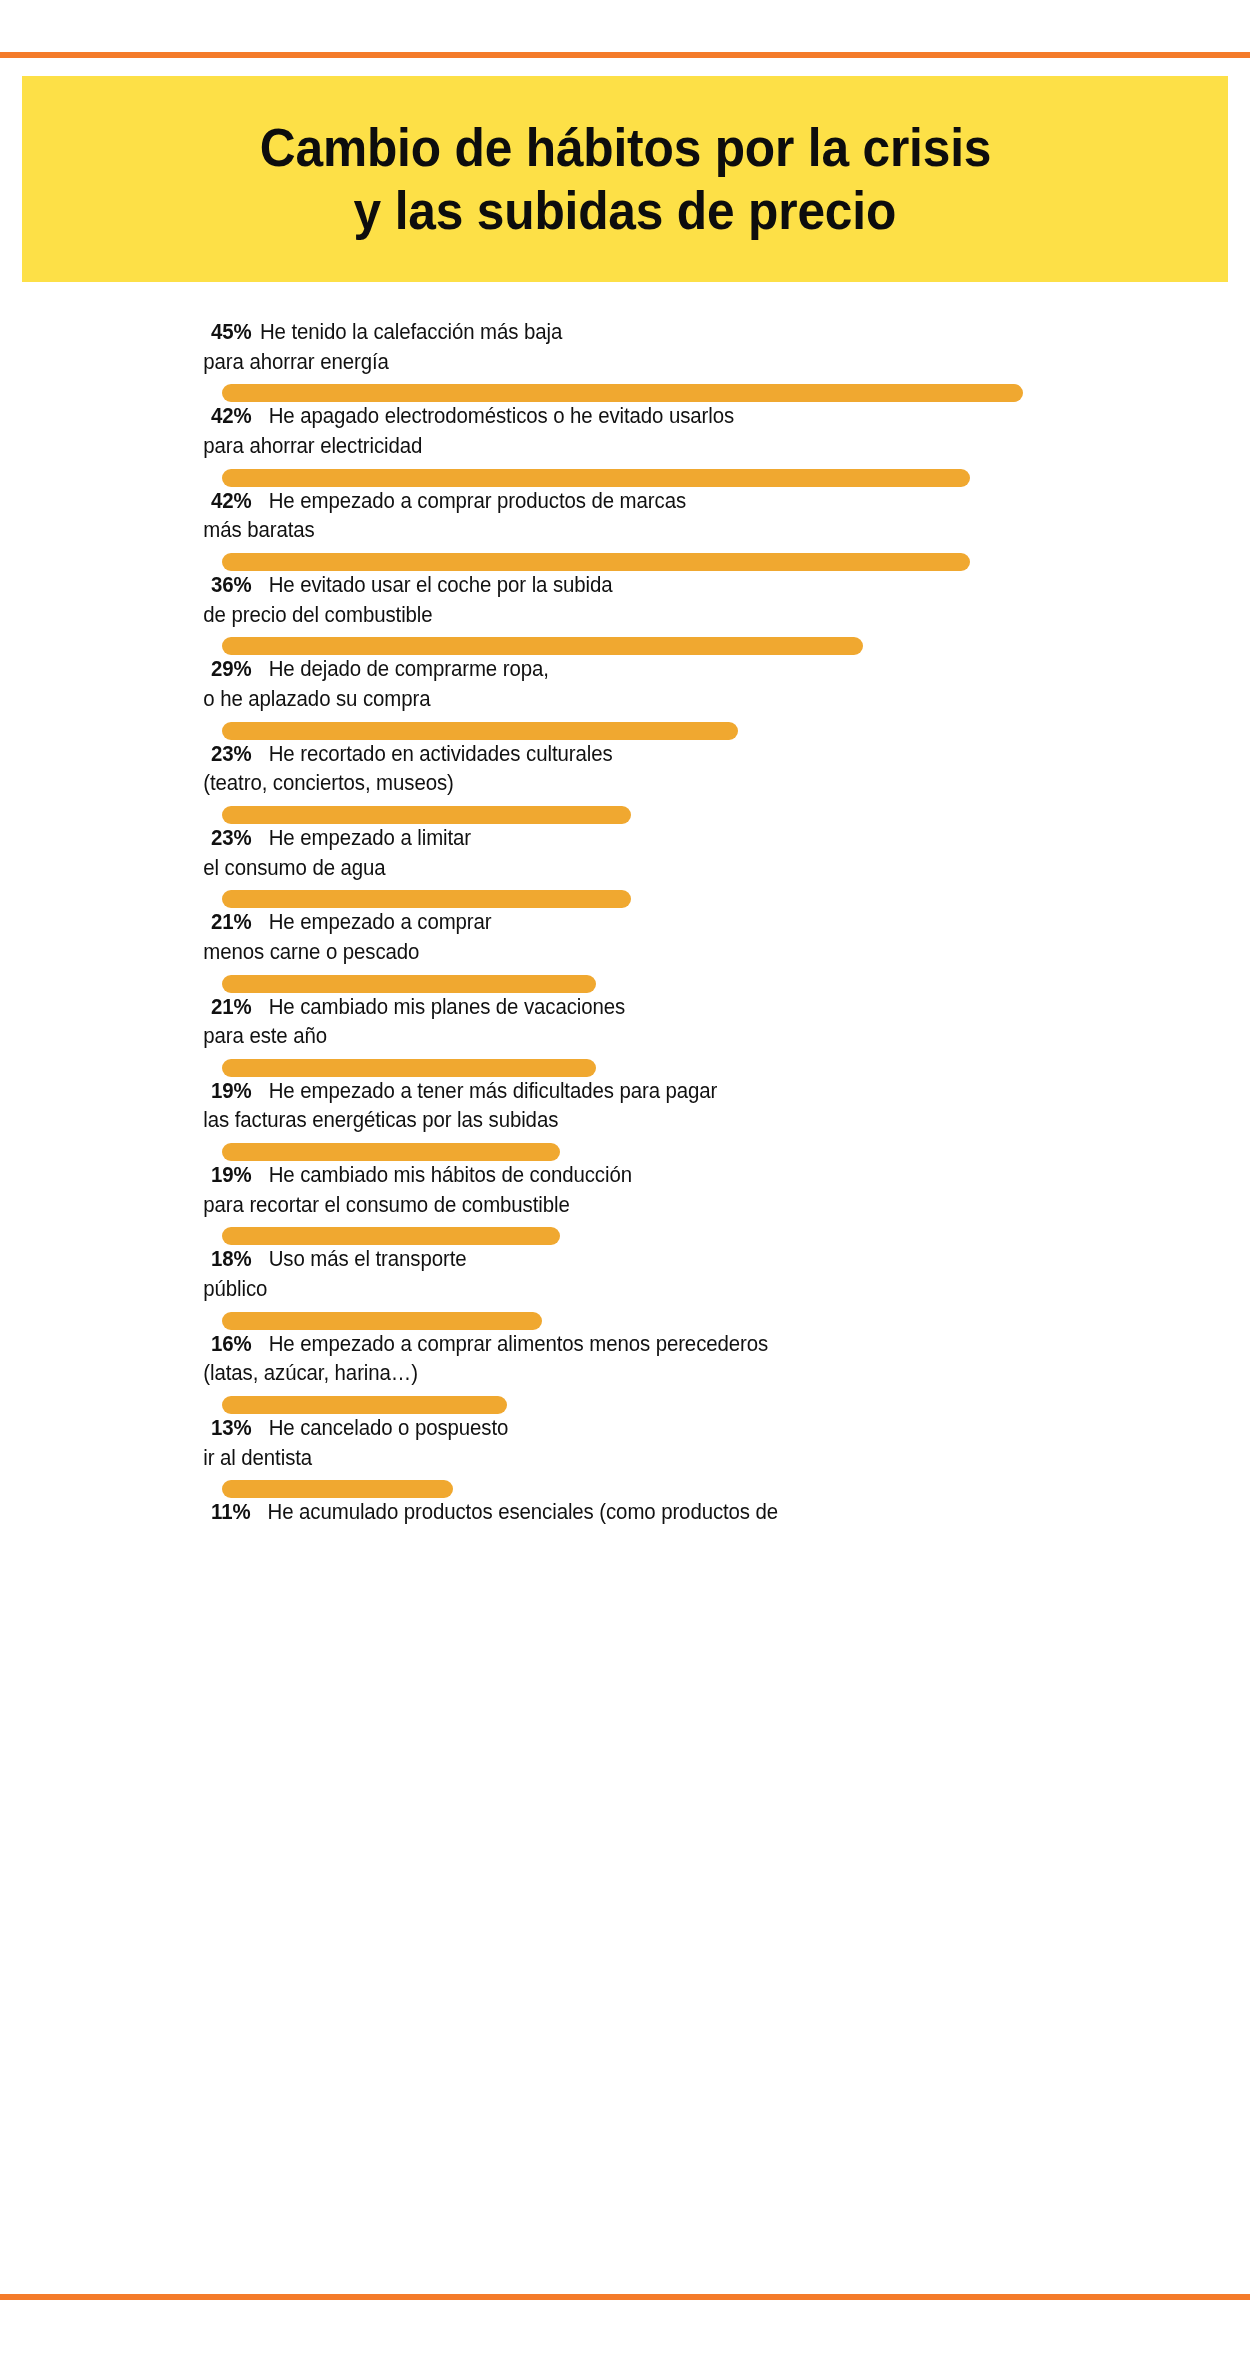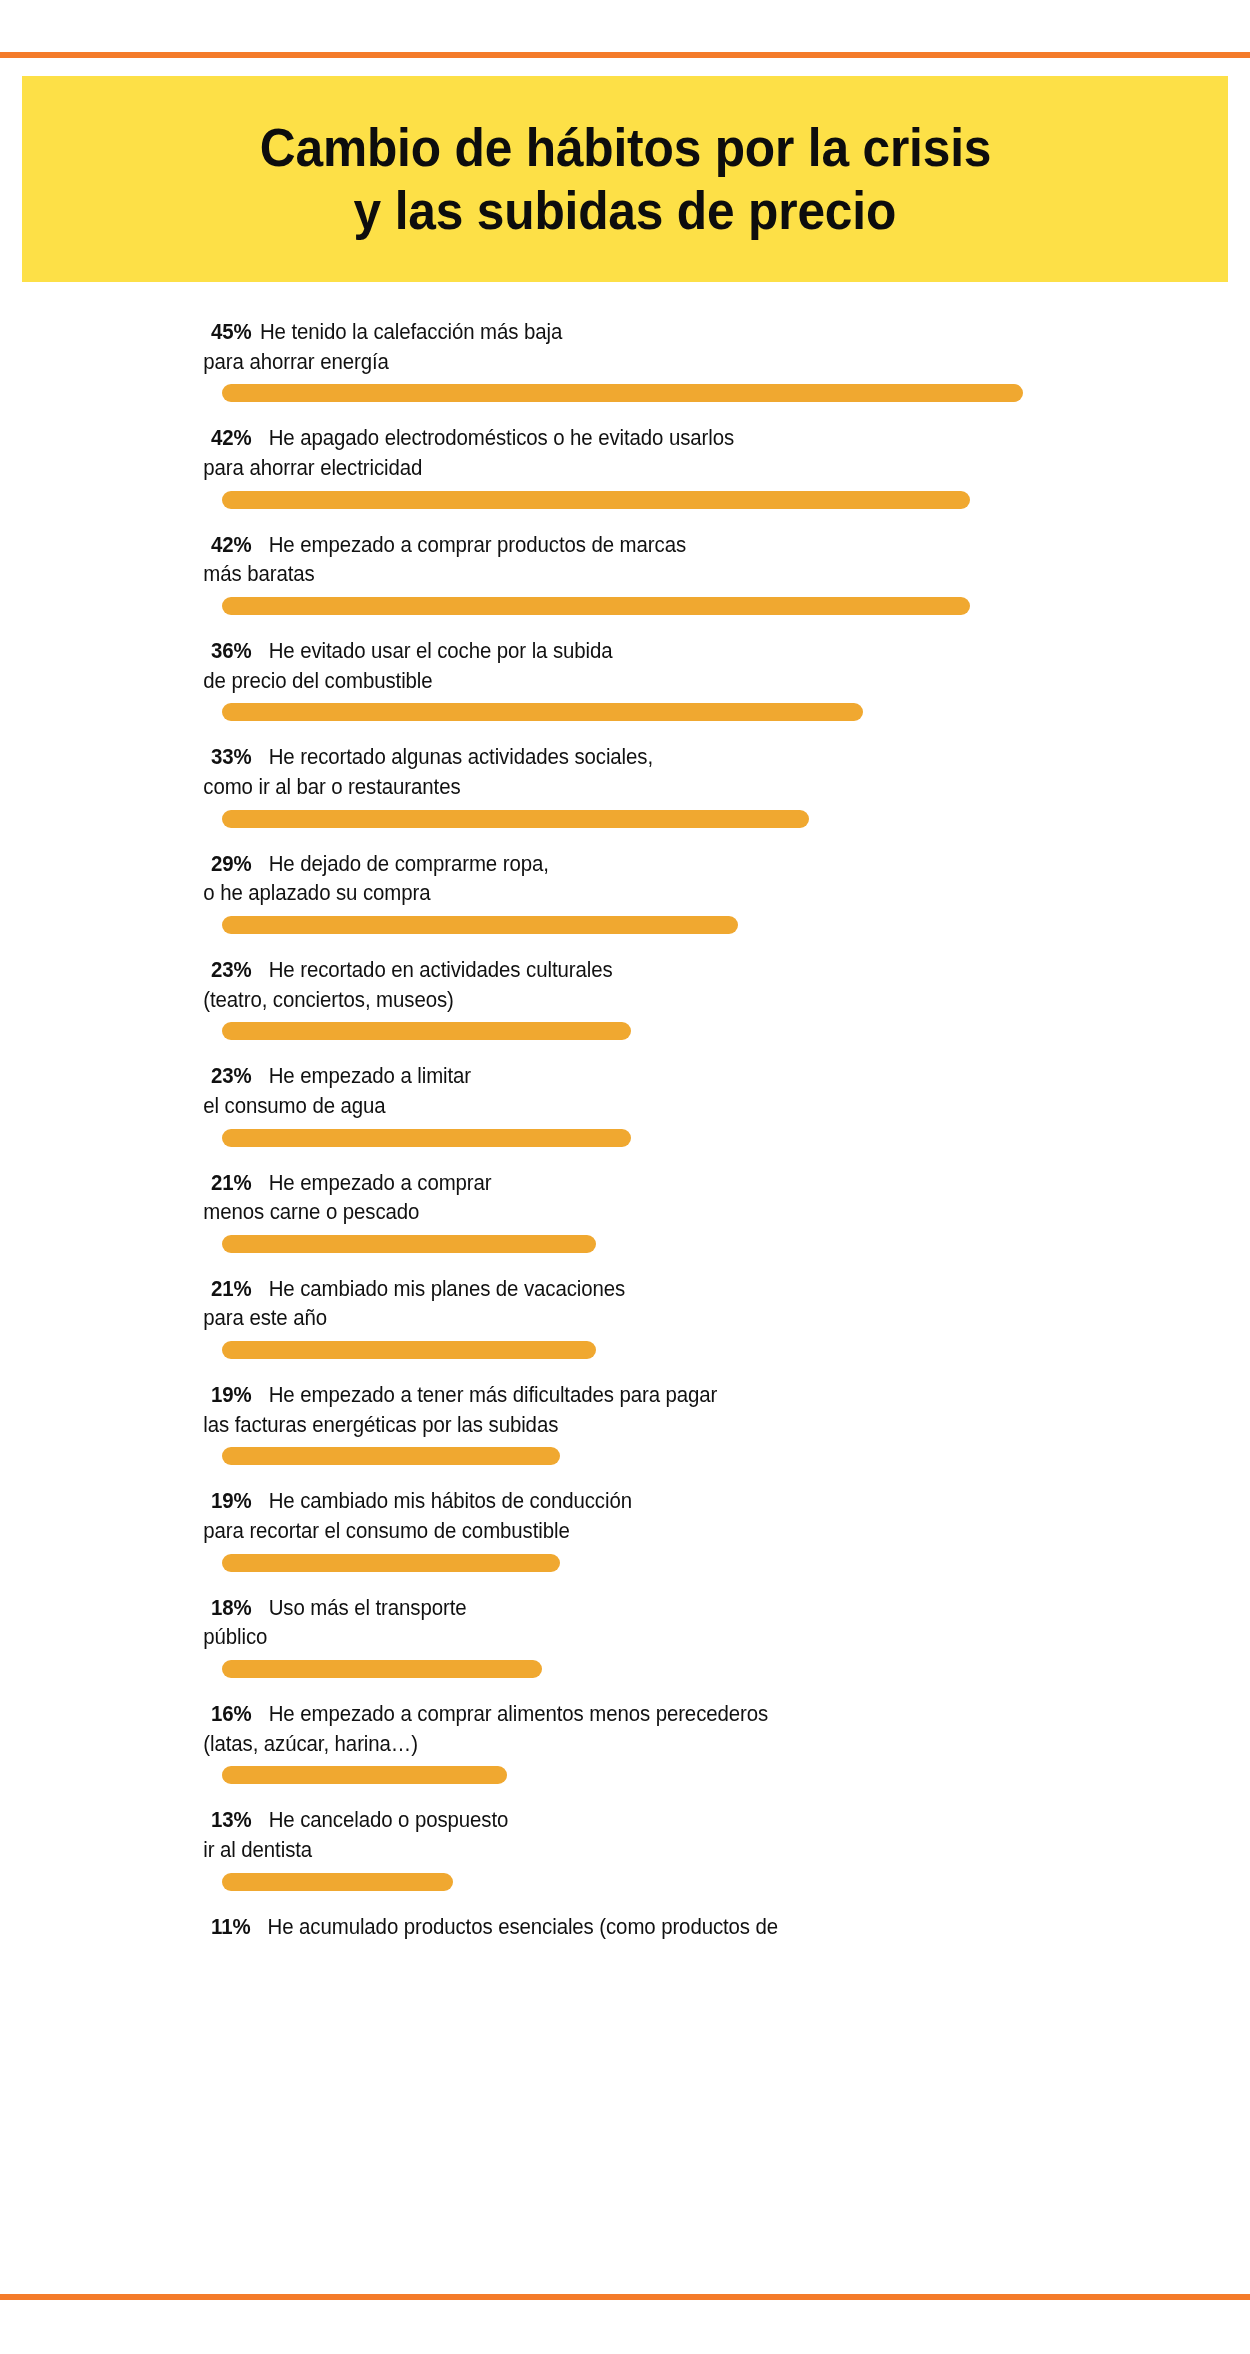--- a/index.html
+++ b/index.html
@@ -63,21 +63,20 @@
   .chart {
     position: absolute;
     left: 0;
     top: 318px;
     width: 1250px;
   }
 
   .row {
     position: relative;
     padding: 0 4px 0 0;
-    margin-bottom: 22px;
   }
 
   .row-text {
     font-size: 21.5px;
     line-height: 1.38;
     color: #111111;
     padding-left: 222px;
     max-width: 1050px;
     font-weight: 400;
     letter-spacing: -0.1px;
@@ -151,29 +150,20 @@
         <div class="row-text">
           <span class="line1"><span class="pct">36%</span><span class="gap-wide"> </span><span>He evitado usar el coche por la subida</span></span>
           <span class="line2">de precio del combustible</span>
         </div>
         <div class="bar-track">
           <div class="bar" style="width: 640.8px; background: rgb(240, 168, 48);"></div>
         </div>
       </div>
       <div class="row">
         <div class="row-text">
-          <span class="line1"><span class="pct">33%</span><span class="gap-wide"> </span><span>He recortado algunas actividades sociales,</span></span>
-          <span class="line2">como ir al bar o restaurantes</span>
-        </div>
-        <div class="bar-track">
-          <div class="bar" style="width: 587.4px; background: rgb(240, 168, 48);"></div>
-        </div>
-      </div>
-      <div class="row">
-        <div class="row-text">
           <span class="line1"><span class="pct">29%</span><span class="gap-wide"> </span><span>He dejado de comprarme ropa,</span></span>
           <span class="line2">o he aplazado su compra</span>
         </div>
         <div class="bar-track">
           <div class="bar" style="width: 516.2px; background: rgb(240, 168, 48);"></div>
         </div>
       </div>
       <div class="row">
         <div class="row-text">
           <span class="line1"><span class="pct">23%</span><span class="gap-wide"> </span><span>He recortado en actividades culturales</span></span>

